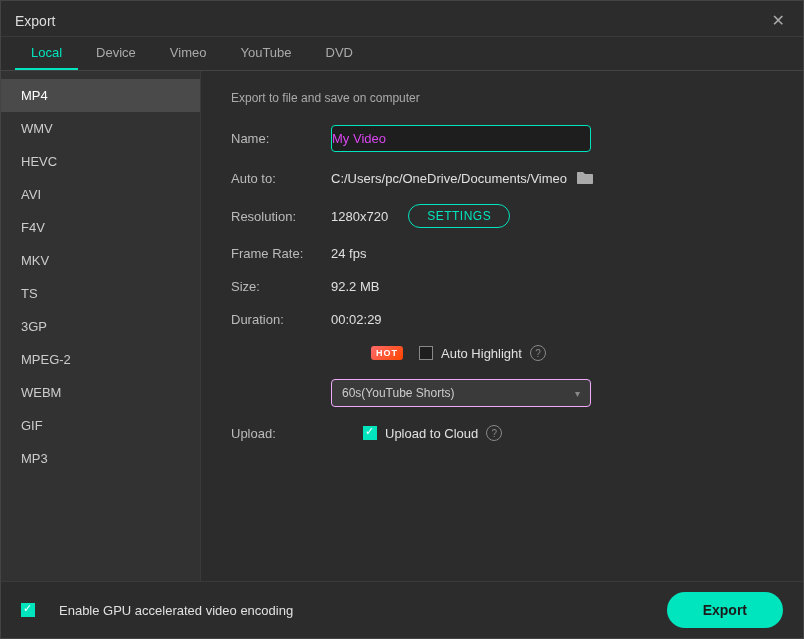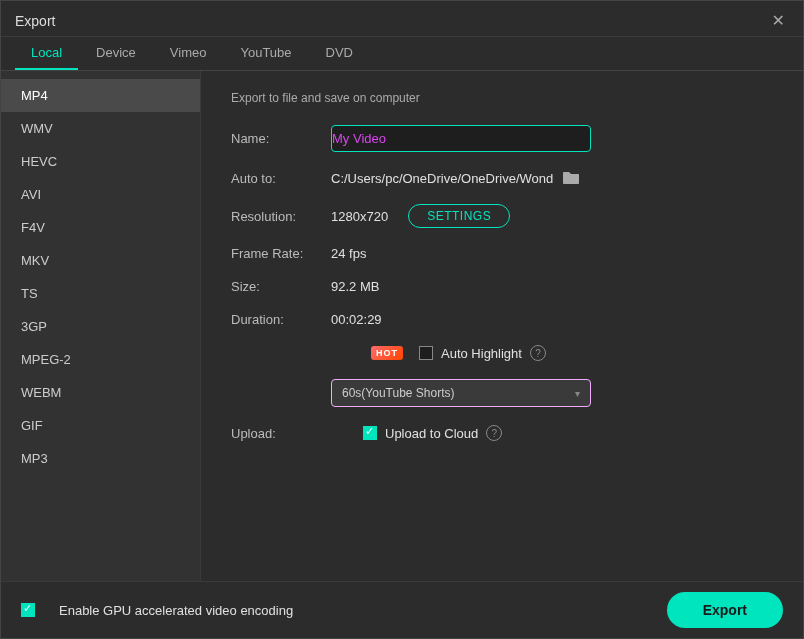--- a/index.html
+++ b/index.html
@@ -293,21 +293,21 @@
       <div class="export-subtitle">Export to file and save on computer</div>
 
       <div class="form-row">
         <span class="form-label">Name:</span>
         <input class="name-input" type="text" value="My Video" style="">
       </div>
 
       <div class="form-row">
         <span class="form-label">Auto to:</span>
         <div class="save-path">
-          <span class="save-path-text">C:/Users/pc/OneDrive/OneDrive/Wond</span>
+          <span class="save-path-text">C:/Users/pc/OneDrive/Documents/Vimeo</span>
           <svg class="folder-icon" viewBox="0 0 20 16" fill="none" xmlns="http://www.w3.org/2000/svg">
             <path d="M2 3C2 2.4 2.4 2 3 2H8L10 4H17C17.6 4 18 4.4 18 5V13C18 13.6 17.6 14 17 14H3C2.4 14 2 13.6 2 13V3Z" fill="#aaa"></path>
           </svg>
         </div>
       </div>
 
       <div class="form-row">
         <span class="form-label">Resolution:</span>
         <div class="resolution-row">
           <span class="form-value">1280x720</span>

